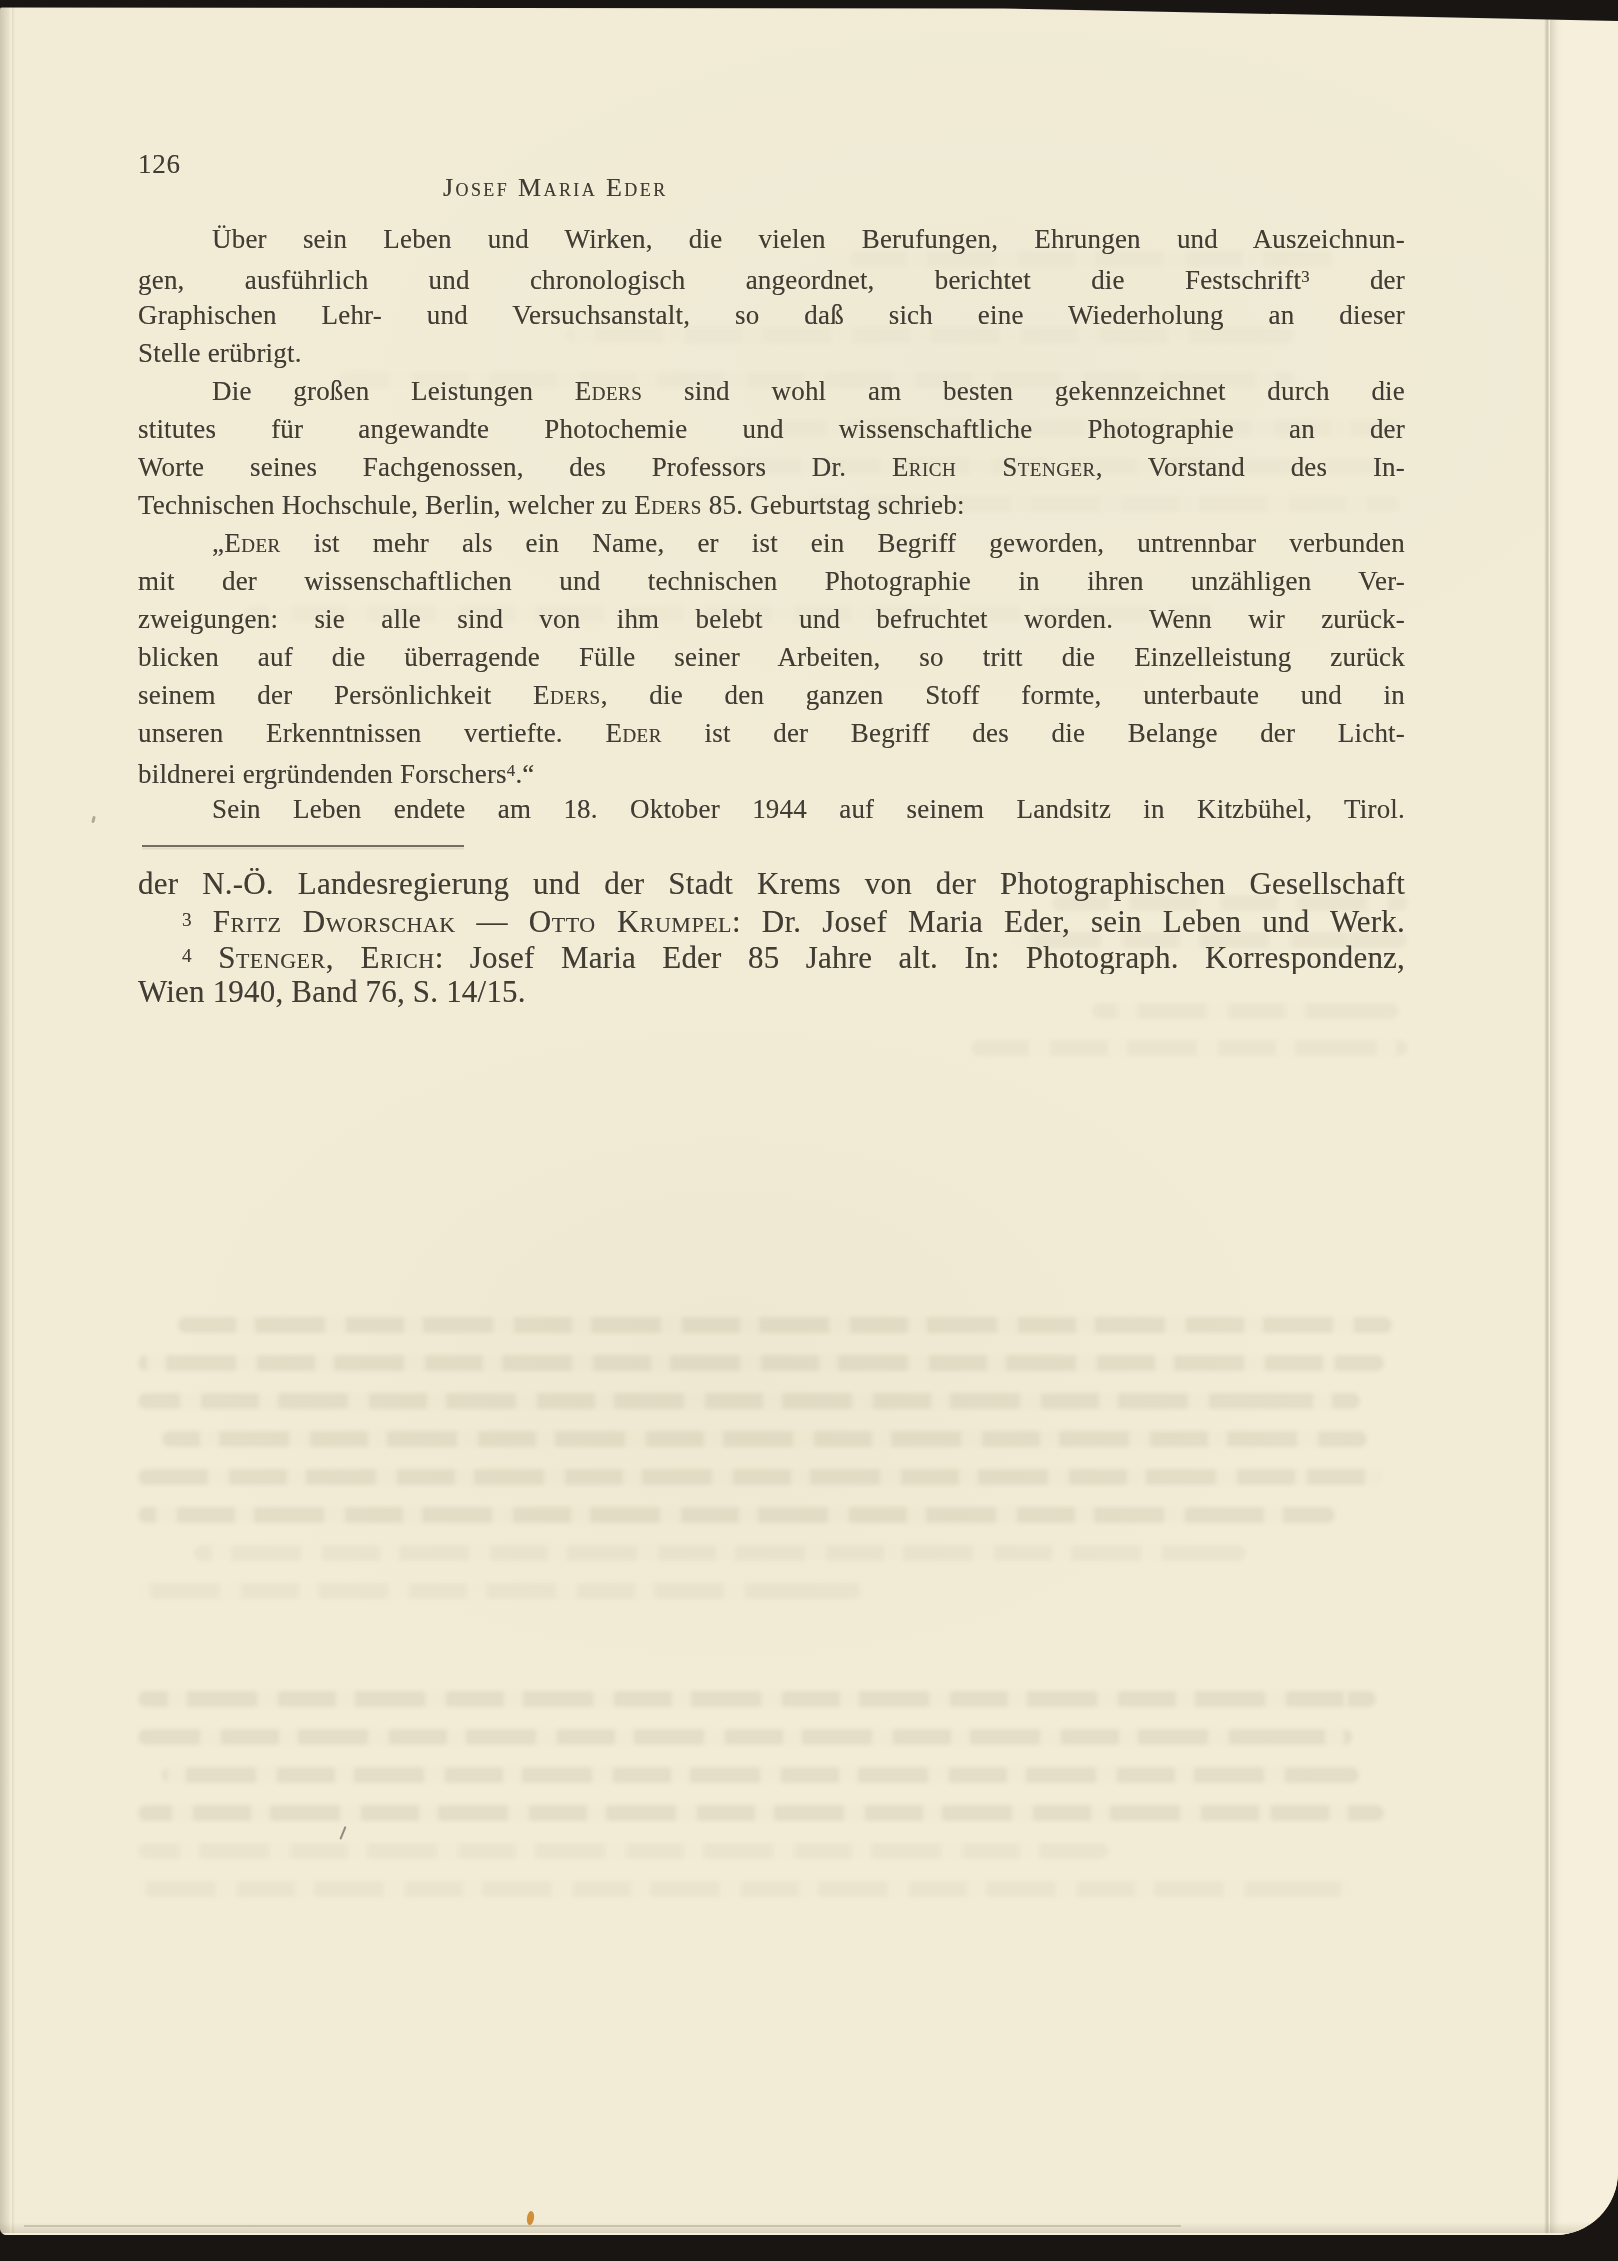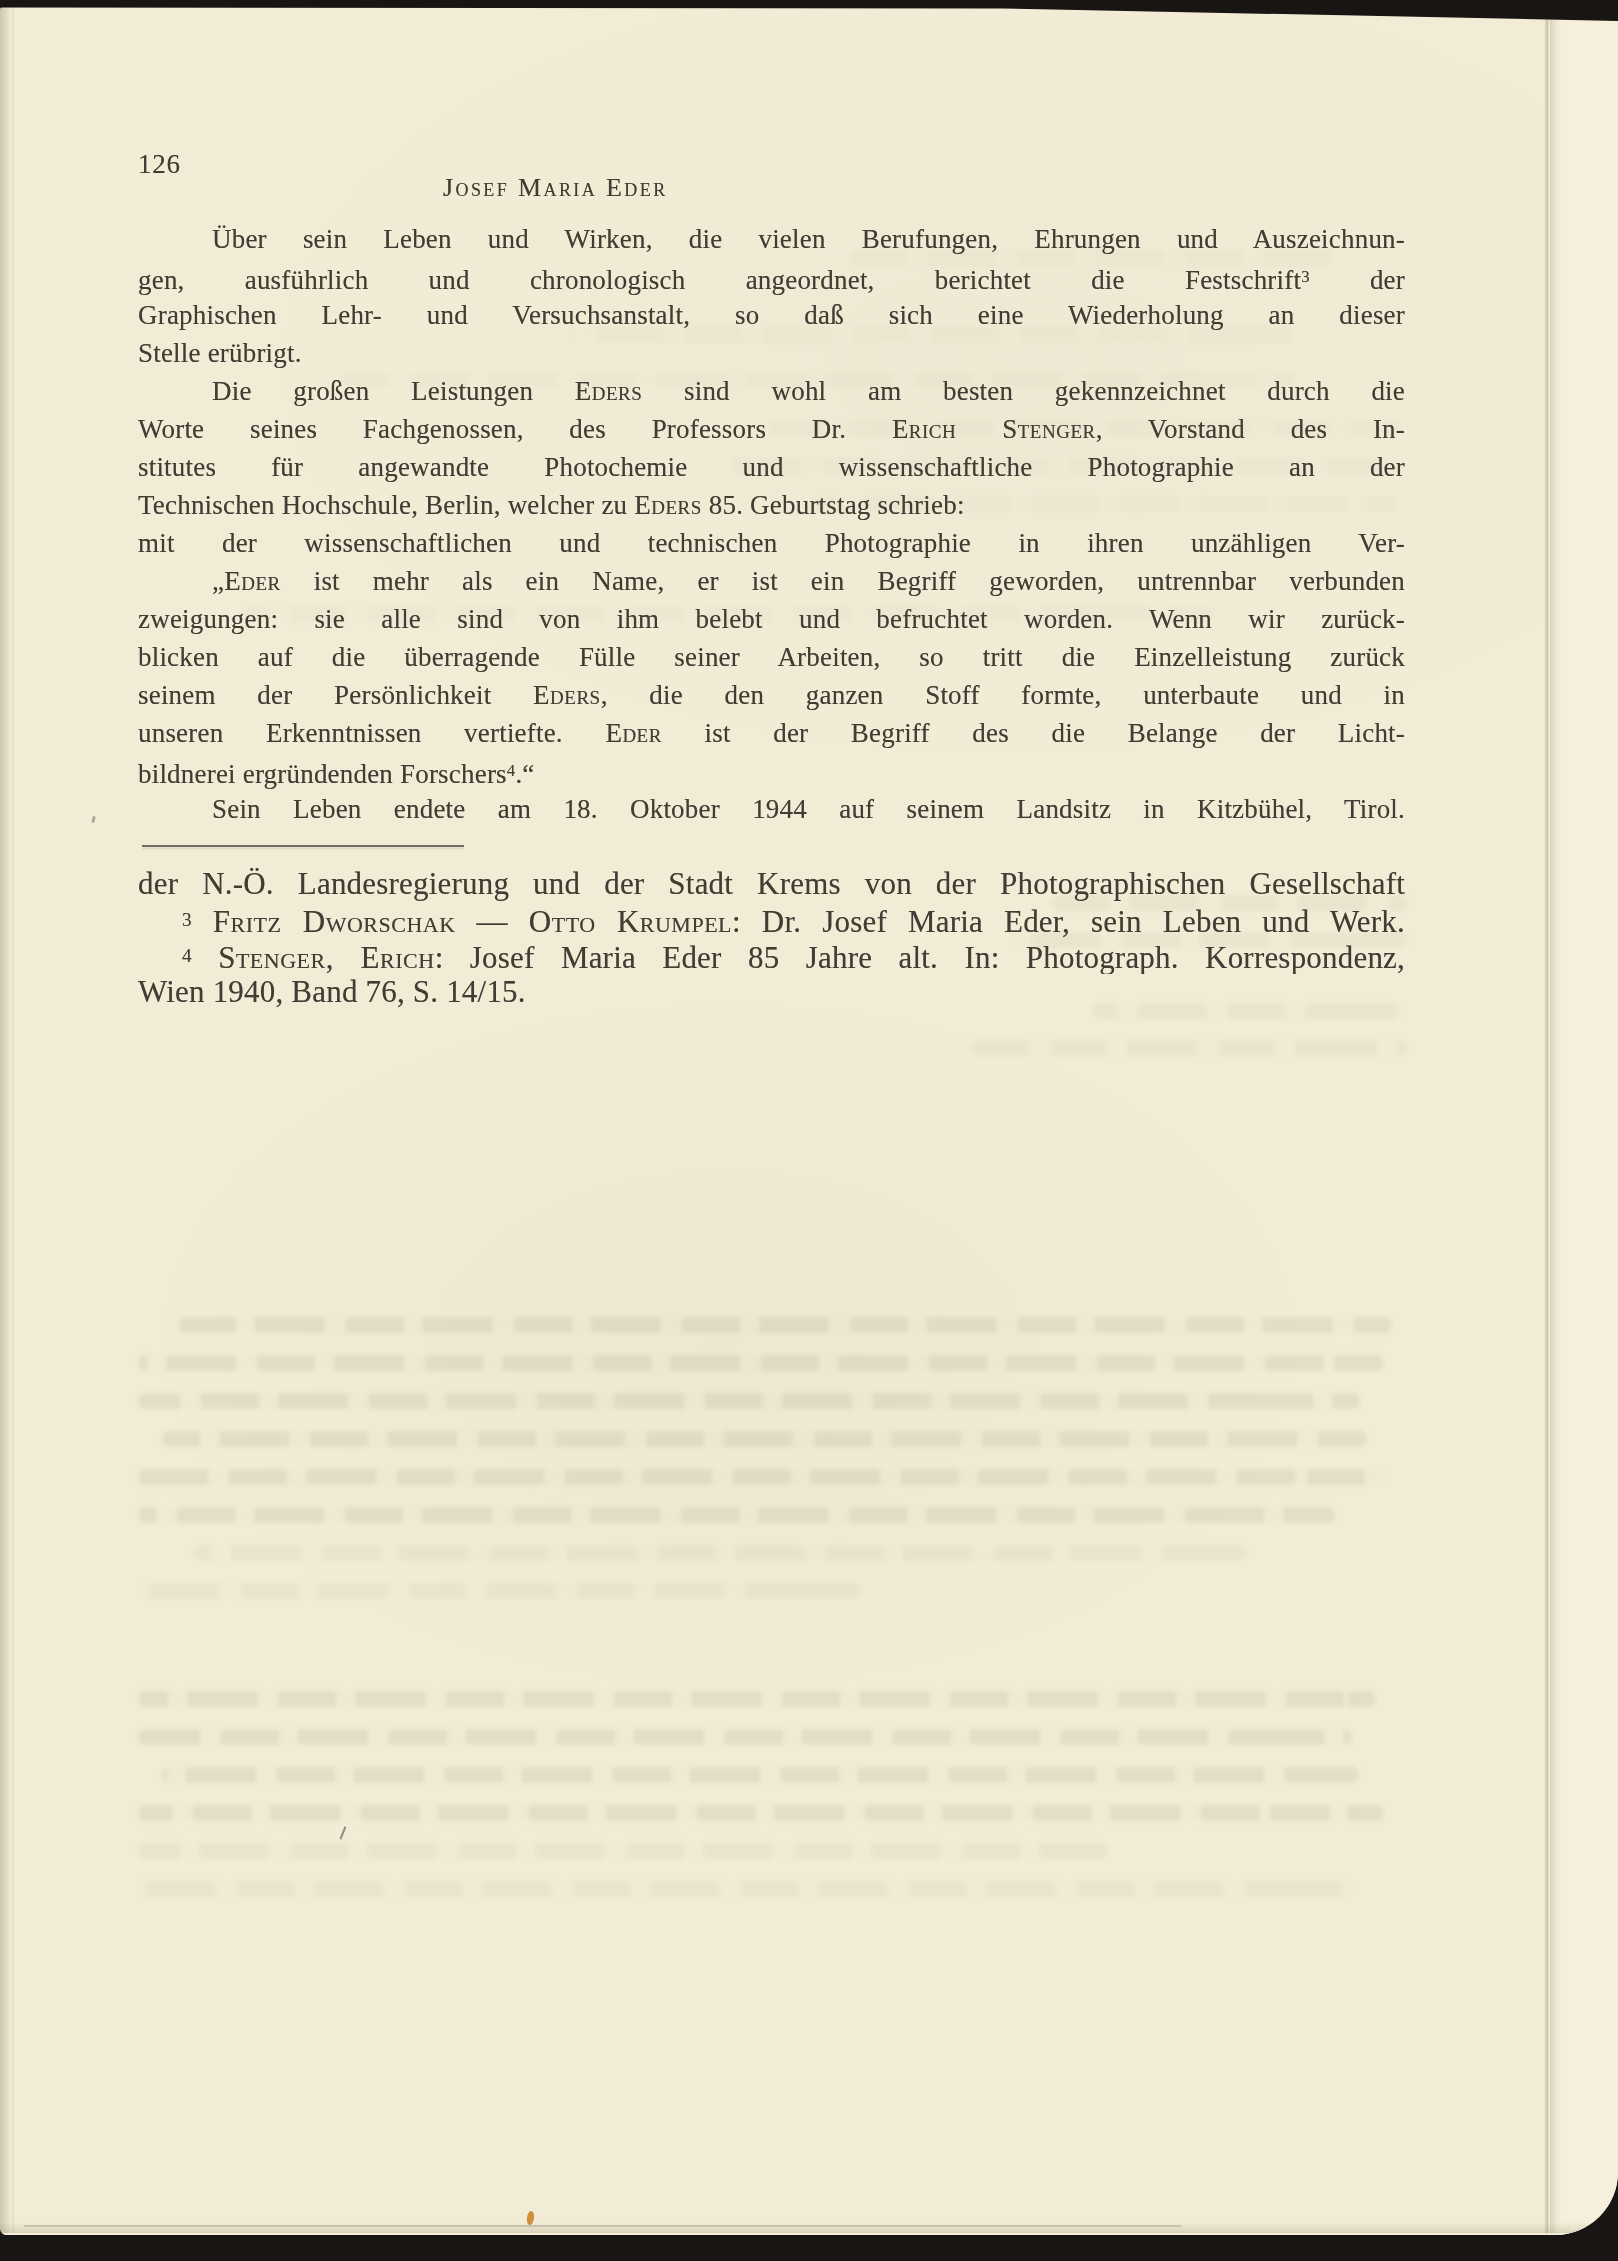--- a/index.html
+++ b/index.html
@@ -118,27 +118,27 @@
 
     <div class="body-text ink">
         <div>
           <div class="line indent"><span class="n">Über sein Leben und Wirken, die vielen Berufungen, Ehrungen und Auszeichnun-</span></div>
           <div class="line"><span class="n">gen, ausführlich und chronologisch angeordnet, berichtet die Festschrift</span><span class="sup">3</span><span class="n"> der</span></div>
           <div class="line"><span class="n">Graphischen Lehr- und Versuchsanstalt, so daß sich eine Wiederholung an dieser</span></div>
           <div class="line last"><span class="n">Stelle erübrigt.</span></div>
         </div>
         <div>
           <div class="line indent"><span class="n">Die großen Leistungen </span><span class="sc">Eders</span><span class="n"> sind wohl am besten gekennzeichnet durch die</span></div>
+          <div class="line"><span class="n">stitutes für angewandte Photochemie und wissenschaftliche Photographie an der</span></div>
           <div class="line"><span class="n">Worte seines Fachgenossen, des Professors Dr. </span><span class="sc">Erich Stenger</span><span class="n">, Vorstand des In-</span></div>
-          <div class="line"><span class="n">stitutes für angewandte Photochemie und wissenschaftliche Photographie an der</span></div>
           <div class="line last"><span class="n">Technischen Hochschule, Berlin, welcher zu </span><span class="sc">Eders</span><span class="n"> 85. Geburtstag schrieb:</span></div>
         </div>
         <div>
+          <div class="line indent"><span class="n">„</span><span class="sc">Eder</span><span class="n"> ist mehr als ein Name, er ist ein Begriff geworden, untrennbar verbunden</span></div>
           <div class="line"><span class="n">mit der wissenschaftlichen und technischen Photographie in ihren unzähligen Ver-</span></div>
-          <div class="line indent"><span class="n">„</span><span class="sc">Eder</span><span class="n"> ist mehr als ein Name, er ist ein Begriff geworden, untrennbar verbunden</span></div>
           <div class="line"><span class="n">zweigungen: sie alle sind von ihm belebt und befruchtet worden. Wenn wir zurück-</span></div>
           <div class="line"><span class="n">blicken auf die überragende Fülle seiner Arbeiten, so tritt die Einzelleistung zurück</span></div>
           <div class="line"><span class="n">seinem der Persönlichkeit </span><span class="sc">Eders</span><span class="n">, die den ganzen Stoff formte, unterbaute und in</span></div>
           <div class="line"><span class="n">unseren Erkenntnissen vertiefte. </span><span class="sc">Eder</span><span class="n"> ist der Begriff des die Belange der Licht-</span></div>
           <div class="line last"><span class="n">bildnerei ergründenden Forschers</span><span class="sup">4</span><span class="n">.“</span></div>
         </div>
         <div>
           <div class="line indent"><span class="n">Sein Leben endete am 18. Oktober 1944 auf seinem Landsitz in Kitzbühel, Tirol.</span></div>
         </div>
       </div>

